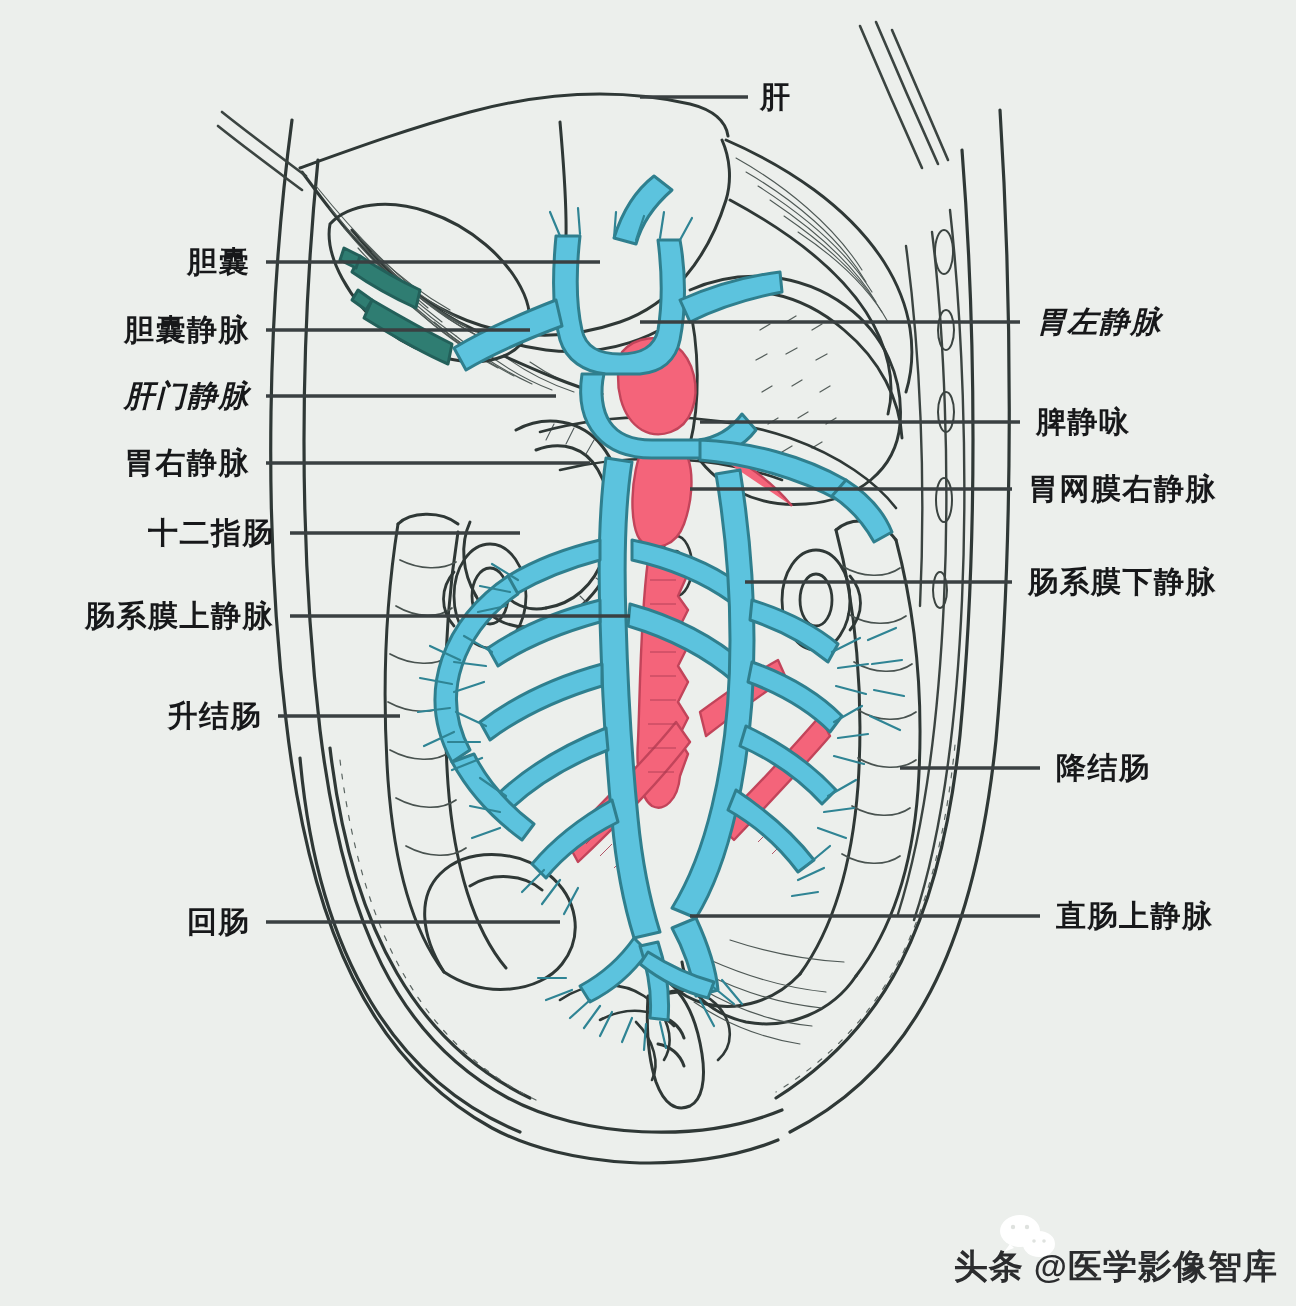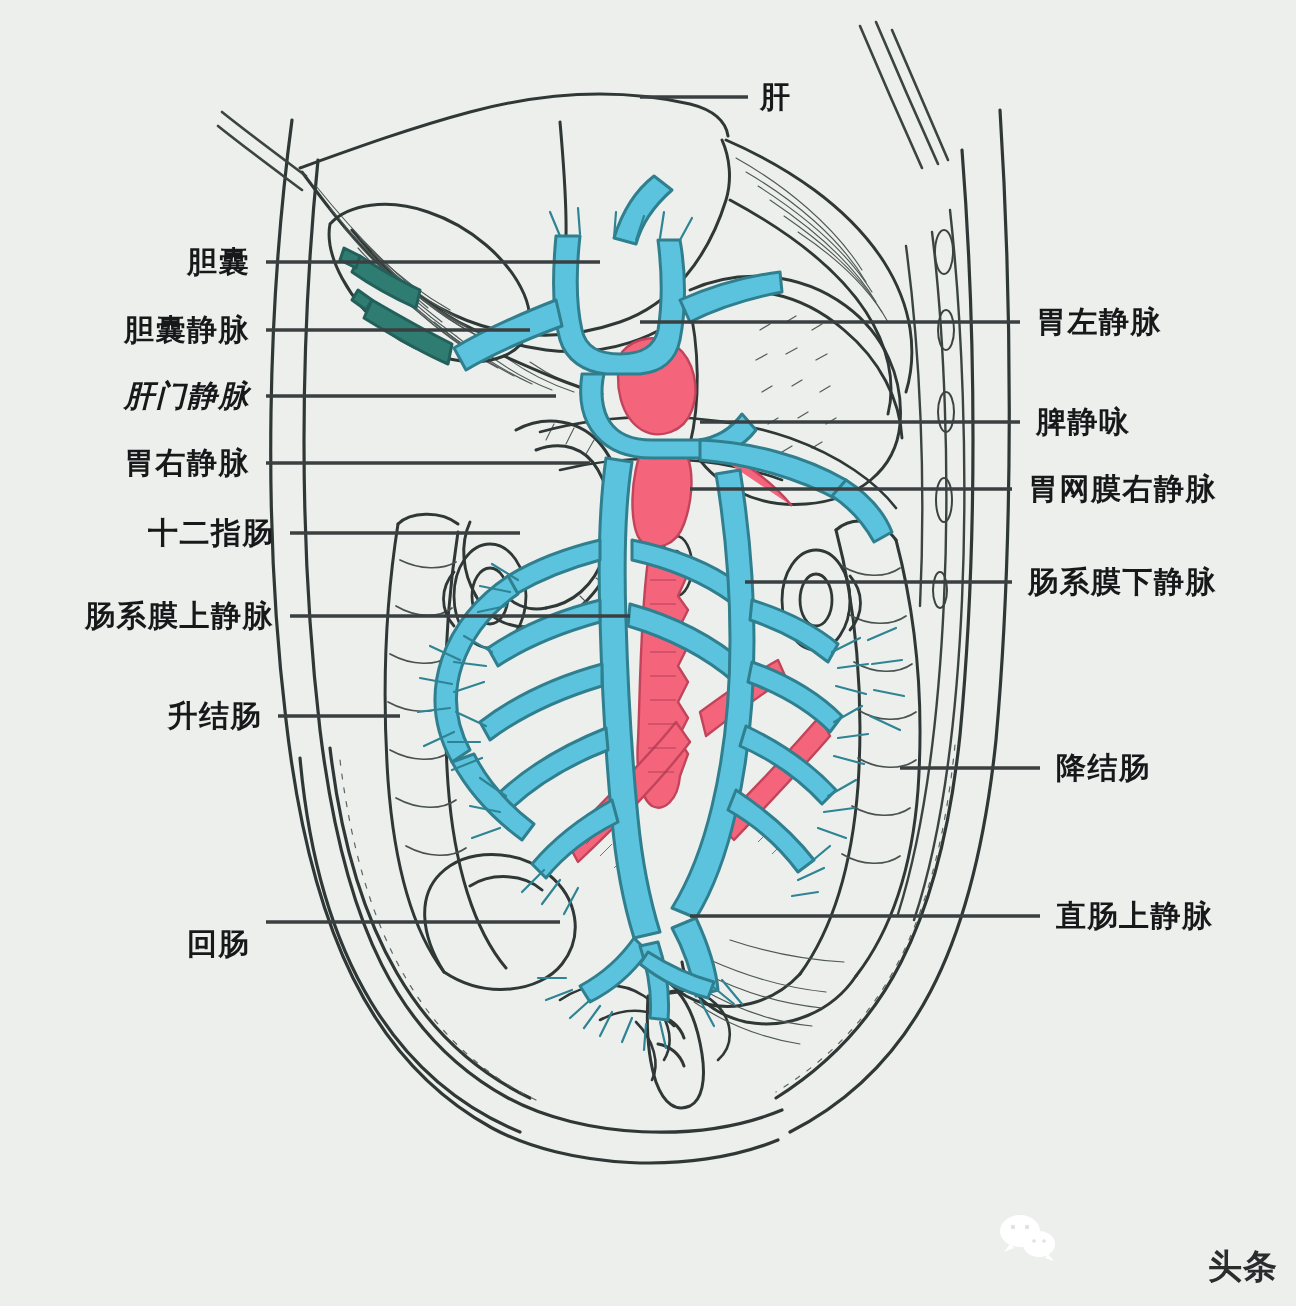--- a/index.html
+++ b/index.html
@@ -471,38 +471,39 @@
     </g>
   </svg>
 
   <div class="lbl left" style="left:250px;top:262px;">胆囊</div>
   <div class="lbl left" style="left:250px;top:330px;">胆囊静脉</div>
   <div class="lbl left" style="left:250px;top:396px;font-style:italic;">肝门静脉</div>
   <div class="lbl left" style="left:250px;top:463px;">胃右静脉</div>
   <div class="lbl left" style="left:274px;top:533px;">十二指肠</div>
   <div class="lbl left" style="left:274px;top:616px;">肠系膜上静脉</div>
   <div class="lbl left" style="left:262px;top:716px;">升结肠</div>
-  <div class="lbl left" style="left:250px;top:922px;margin-top:22px;">回肠</div>
+  <div class="lbl left" style="left:250px;top:922px;">回肠</div>
 
   <div class="lbl right" style="left:760px;top:97px;">肝</div>
-  <div class="lbl right" style="left:1036px;top:322px;">胃左静脉</div>
+  <div class="lbl right" style="left:1036px;top:322px;font-style:italic;">胃左静脉</div>
   <div class="lbl right" style="left:1036px;top:422px;">脾静咏</div>
   <div class="lbl right" style="left:1028px;top:489px;">胃网膜右静脉</div>
   <div class="lbl right" style="left:1028px;top:582px;">肠系膜下静脉</div>
   <div class="lbl right" style="left:1056px;top:768px;">降结肠</div>
   <div class="lbl right" style="left:1056px;top:916px;">直肠上静脉</div>
 
 
   <svg id="ghost-icon" viewBox="0 0 66 50">
     <ellipse cx="26" cy="19" rx="20" ry="16" fill="#ffffff"></ellipse>
     <path d="M16,32 l-6,8 l10,-4 Z" fill="#ffffff"></path>
     <circle cx="19" cy="15" r="2.2" fill="#dfe2df"></circle>
     <circle cx="33" cy="15" r="2.2" fill="#dfe2df"></circle>
     <ellipse cx="45" cy="32" rx="16" ry="13" fill="#ffffff"></ellipse>
     <path d="M54,42 l6,7 l-9,-3 Z" fill="#ffffff"></path>
     <circle cx="40" cy="29" r="1.8" fill="#dfe2df"></circle>
     <circle cx="50" cy="29" r="1.8" fill="#dfe2df"></circle>
   </svg>
   <div id="watermark">
     <span>头条</span>
+    <span>@医学影像智库</span>
   </div>
 
 </div>
 
 </body></html>

